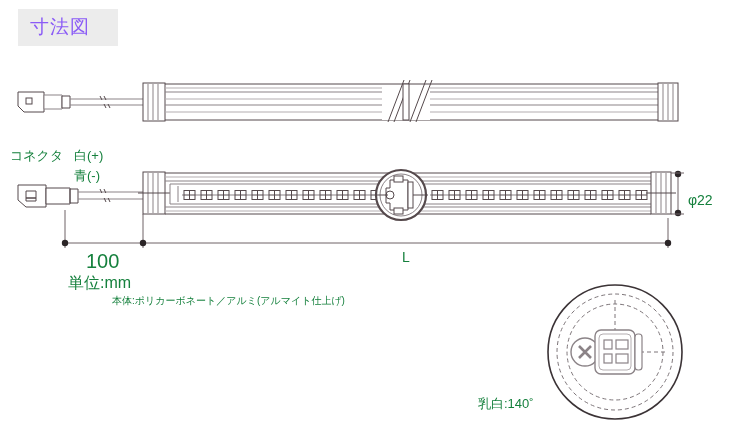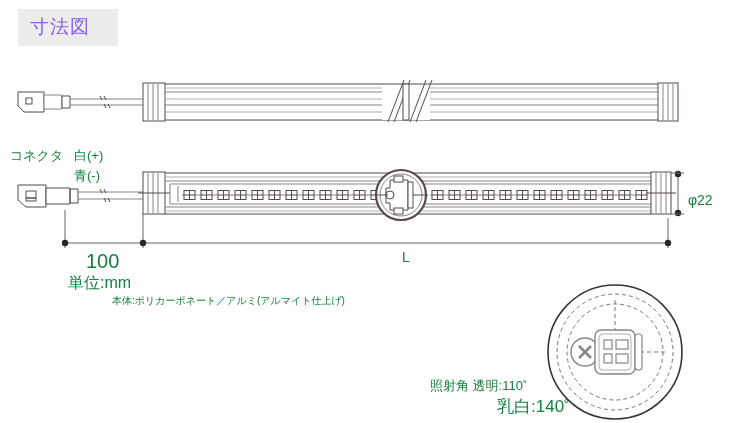--- a/index.html
+++ b/index.html
@@ -48,21 +48,21 @@
   }
   .lbl-connector { left: 10px;  top: 148px; font-size: 13px; }
   .lbl-white     { left: 74px;  top: 148px; font-size: 13px; }
   .lbl-blue      { left: 74px;  top: 168px; font-size: 13px; }
   .lbl-100       { left: 86px;  top: 249px; font-size: 20px; }
   .lbl-L         { left: 402px; top: 249px; font-size: 14px; }
   .lbl-phi       { left: 688px; top: 192px; font-size: 14px; }
   .lbl-unit      { left: 68px;  top: 273px; font-size: 16px; }
   .lbl-body      { left: 68px;  top: 295px; font-size: 10px; margin-left: 44px; }
   .lbl-angle1    { left: 430px; top: 378px; font-size: 13px; }
-  .lbl-angle2    { left: 497px; top: 396px; font-size: 17px; }
+  .lbl-angle2    { left: 478px; top: 396px; font-size: 13px; }
   svg { display:block; }
   .ln  { stroke:#55494c; fill:none; }
   .ln2 { stroke:#8b8387; fill:none; }
   .lnl { stroke:#b3adb0; fill:none; }
   .fillw { fill:#ffffff; }
   .dimline { stroke:#6e6366; fill:none; stroke-width:1; }
   .dimdot  { fill:#2b2527; }
   .dash    { stroke:#7d7579; fill:none; stroke-dasharray:4 3; }
 </style>
 </head>
@@ -365,16 +365,15 @@
   </svg>
 
   <div class="lbl lbl-connector">コネクタ</div>
   <div class="lbl lbl-white">白(+)</div>
   <div class="lbl lbl-blue">青(-)</div>
   <div class="lbl lbl-100">100</div>
   <div class="lbl lbl-L">L</div>
   <div class="lbl lbl-phi">φ22</div>
   <div class="lbl lbl-unit">単位:mm</div>
   <div class="lbl lbl-body">本体:ポリカーボネート／アルミ(アルマイト仕上げ)</div>
-  <div class="lbl lbl-angle1">照射角 透明:110˚</div>
   <div class="lbl lbl-angle2">乳白:140˚</div>
 
 </div>
 
 </body></html>

